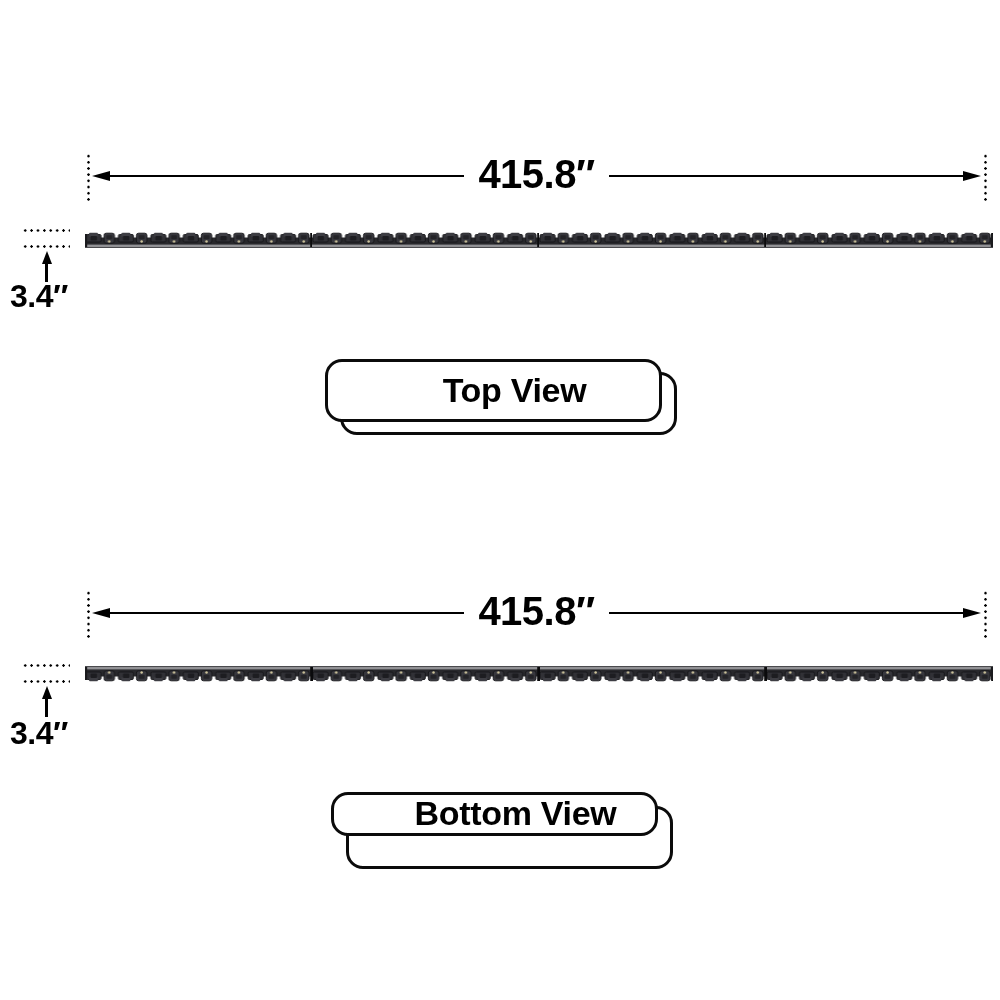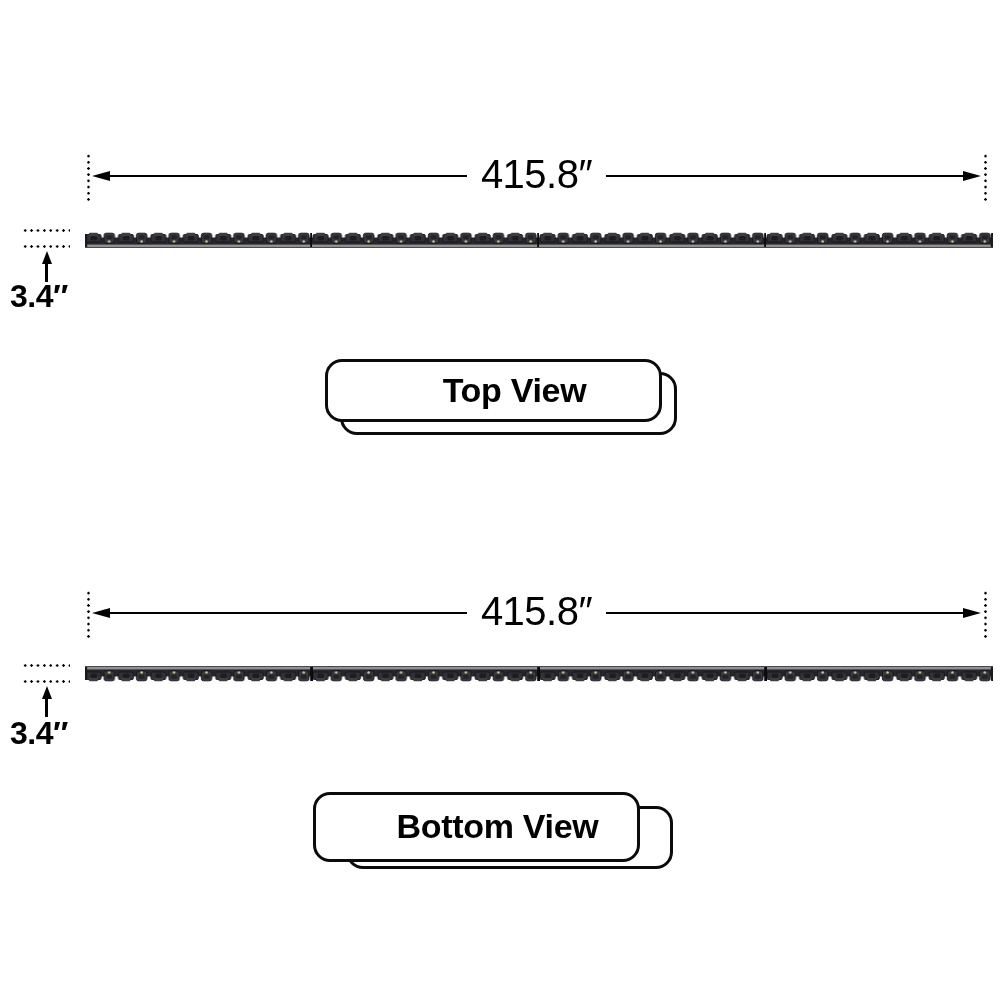--- a/index.html
+++ b/index.html
@@ -22,21 +22,21 @@
   }
 
   
   .dim-row{
     display:flex;align-items:center;height:32px;
   }
   .dim-line{flex:1 1 auto;height:2.7px;background:#000;}
   .arr-l{width:0;height:0;border-top:5px solid transparent;border-bottom:5px solid transparent;border-right:18px solid #000;}
   .arr-r{width:0;height:0;border-top:5px solid transparent;border-bottom:5px solid transparent;border-left:18px solid #000;}
   .dim-label{
-    flex:0 0 auto;margin:0 14px;font-size:40px;font-weight:400;line-height:1;
+    flex:0 0 auto;margin:0 14px;font-size:40px;font-weight:700;line-height:1;
     letter-spacing:-0.5px;white-space:nowrap;transform:translateY(-2px);
   }
 
   
   .up-arrow{display:flex;flex-direction:column;align-items:center;width:13px;}
   .up-arrow .head{width:0;height:0;border-left:5.5px solid transparent;border-right:5.5px solid transparent;border-bottom:13px solid #000;}
   .up-arrow .shaft{width:2.6px;height:18px;background:#000;}
 
   .height-label{
     font-size:32px;font-weight:700;line-height:1;letter-spacing:-0.5px;white-space:nowrap;
@@ -139,19 +139,19 @@
     <div class="abs dotted-h" style="left:22px;top:679.5px;width:48px"></div>
 
     <div class="abs up-arrow" style="left:40px;top:686px">
       <span class="head"></span>
       <span class="shaft"></span>
     </div>
 
     <div class="abs height-label" style="left:10px;top:717px">3.4″</div>
 
     <div class="abs view-card back" style="left:346px;top:806px;width:327px;height:63px"></div>
-    <div class="abs view-card front" style="left:313px;top:792px;width:327px;height:70px">
+    <div class="abs view-card front" style="left:331px;top:792px;width:327px;height:44px">
       <span class="view-card-label">Bottom View</span>
     </div>
 
   </section>
 
 </div>
 
 </body></html>

